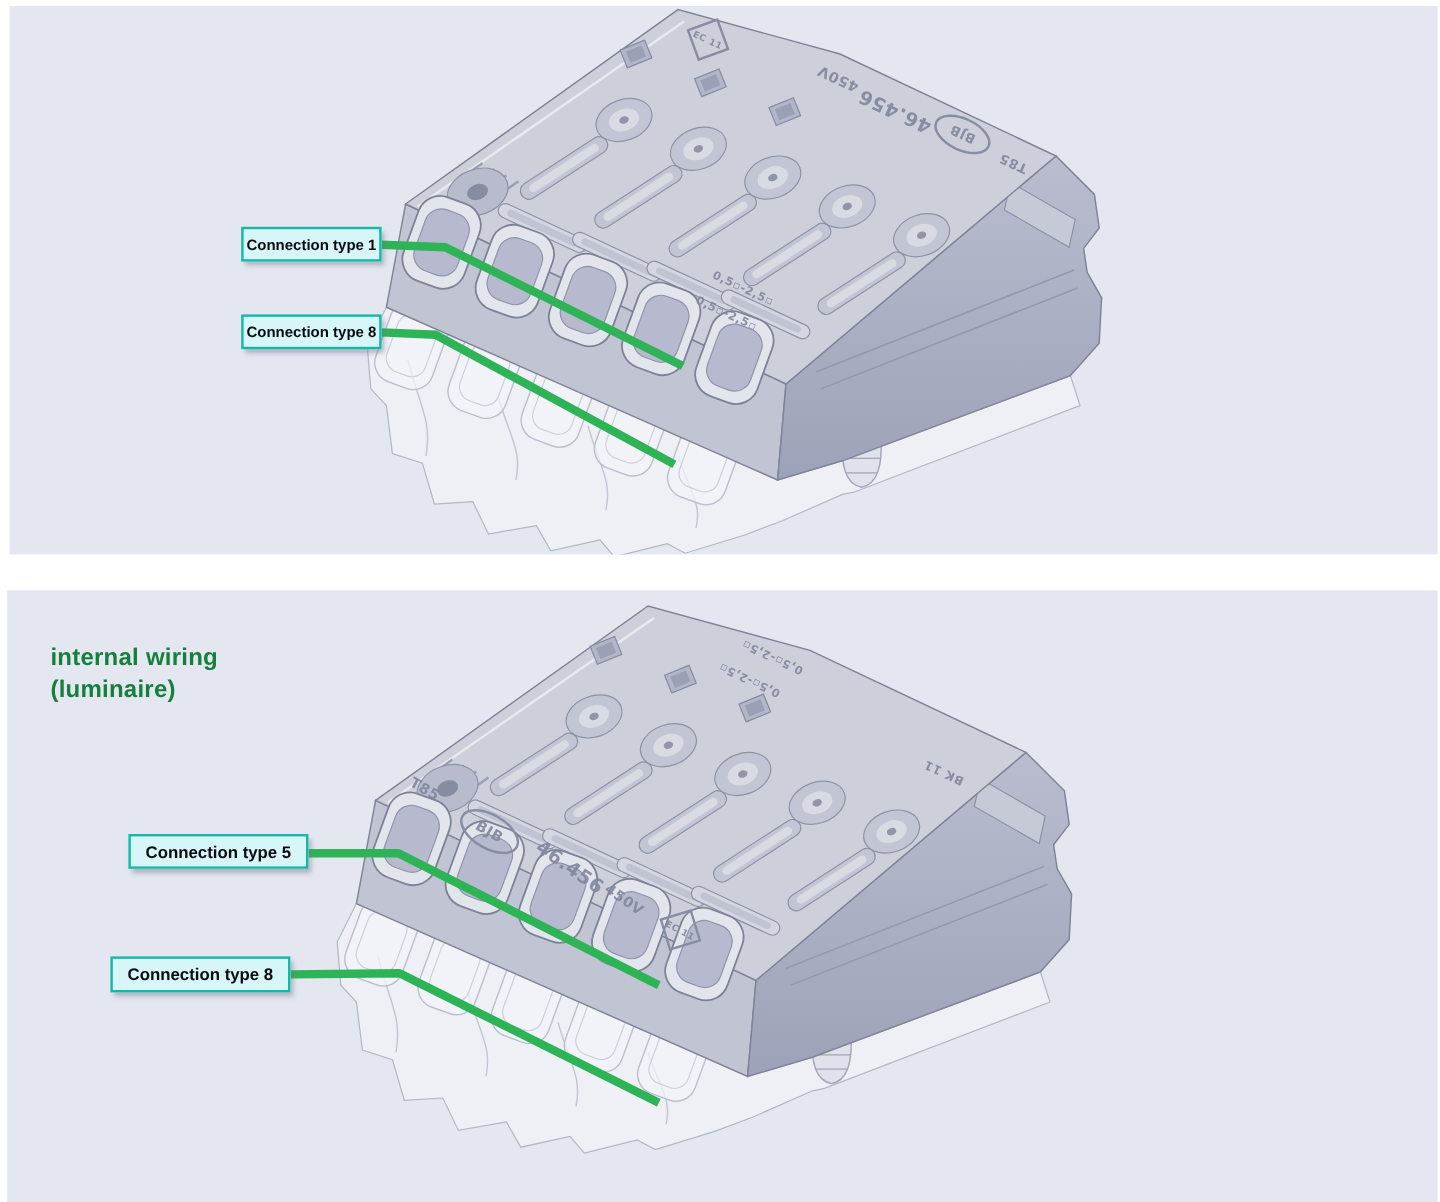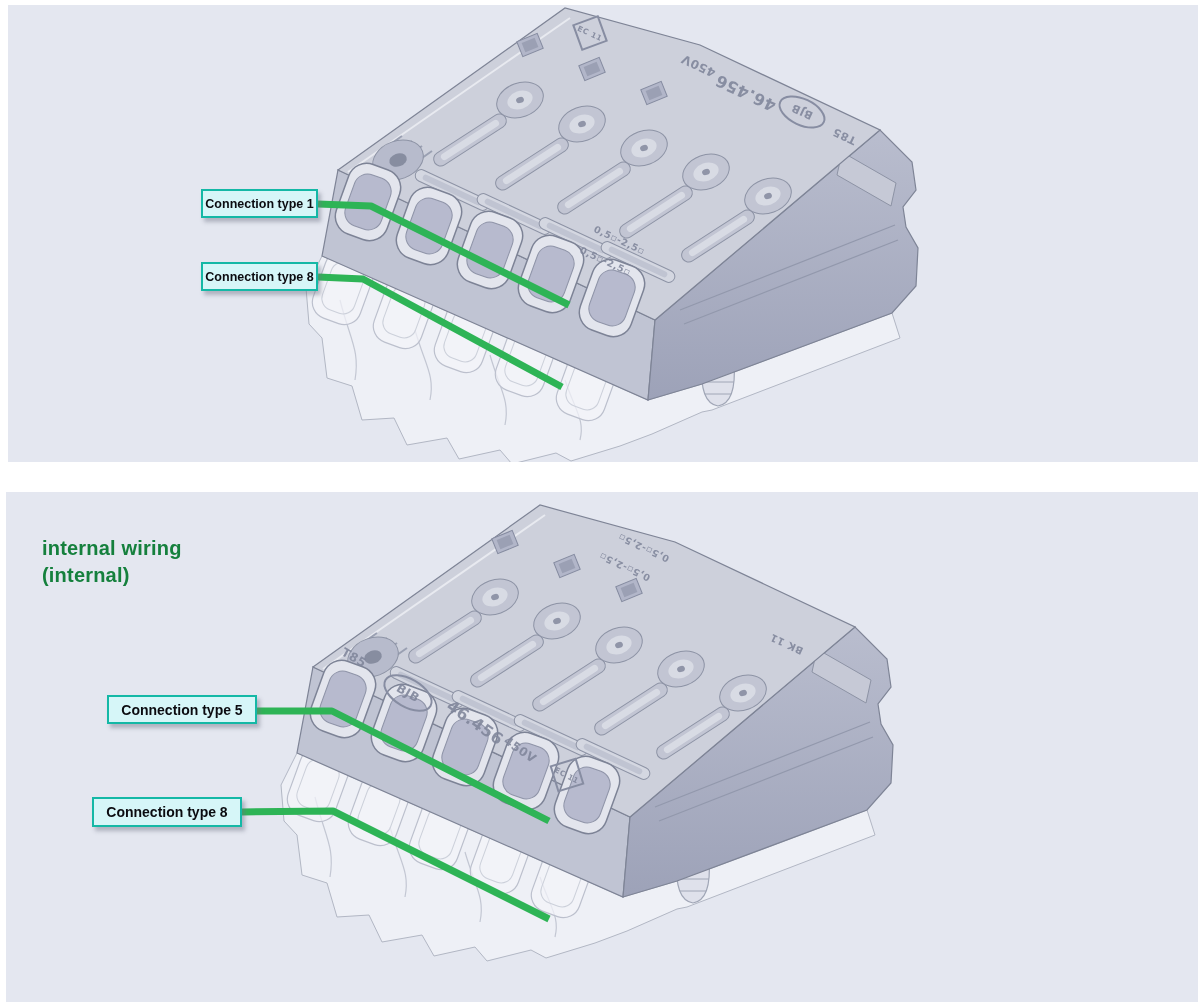--- a/index.html
+++ b/index.html
@@ -173,20 +173,20 @@
         <rect class="engr-shape" x="-13" y="-13" width="26" height="26" transform="rotate(45)"></rect>
         <text class="engr" y="3" font-size="7.5">EC 11</text>
       </g>
       <text class="engr" transform="translate(645,545) rotate(205)" font-size="9.5">0,5▫-2,5▫</text>
       <text class="engr" transform="translate(626,564) rotate(205)" font-size="9.5">0,5▫-2,5▫</text>
       <text class="engr" transform="translate(788,641) rotate(205)" font-size="10">BK 11</text>
     </g>
     <polyline class="leader" points="257,711 332,711 549,821"></polyline>
     <polyline class="leader" points="242,812 333,811 549,919"></polyline>
   </svg>
-  <h2 class="title"><span>internal wiring</span><br><span>(internal)</span></h2>
+  <h2 class="title"><span>internal wiring</span><br><span>(luminaire)</span></h2>
   <div class="callout" id="co3">
     <span>Connection type 5</span>
   </div>
   <div class="callout" id="co4">
     <span>Connection type 8</span>
   </div>
 </section>
 
 </body></html>

